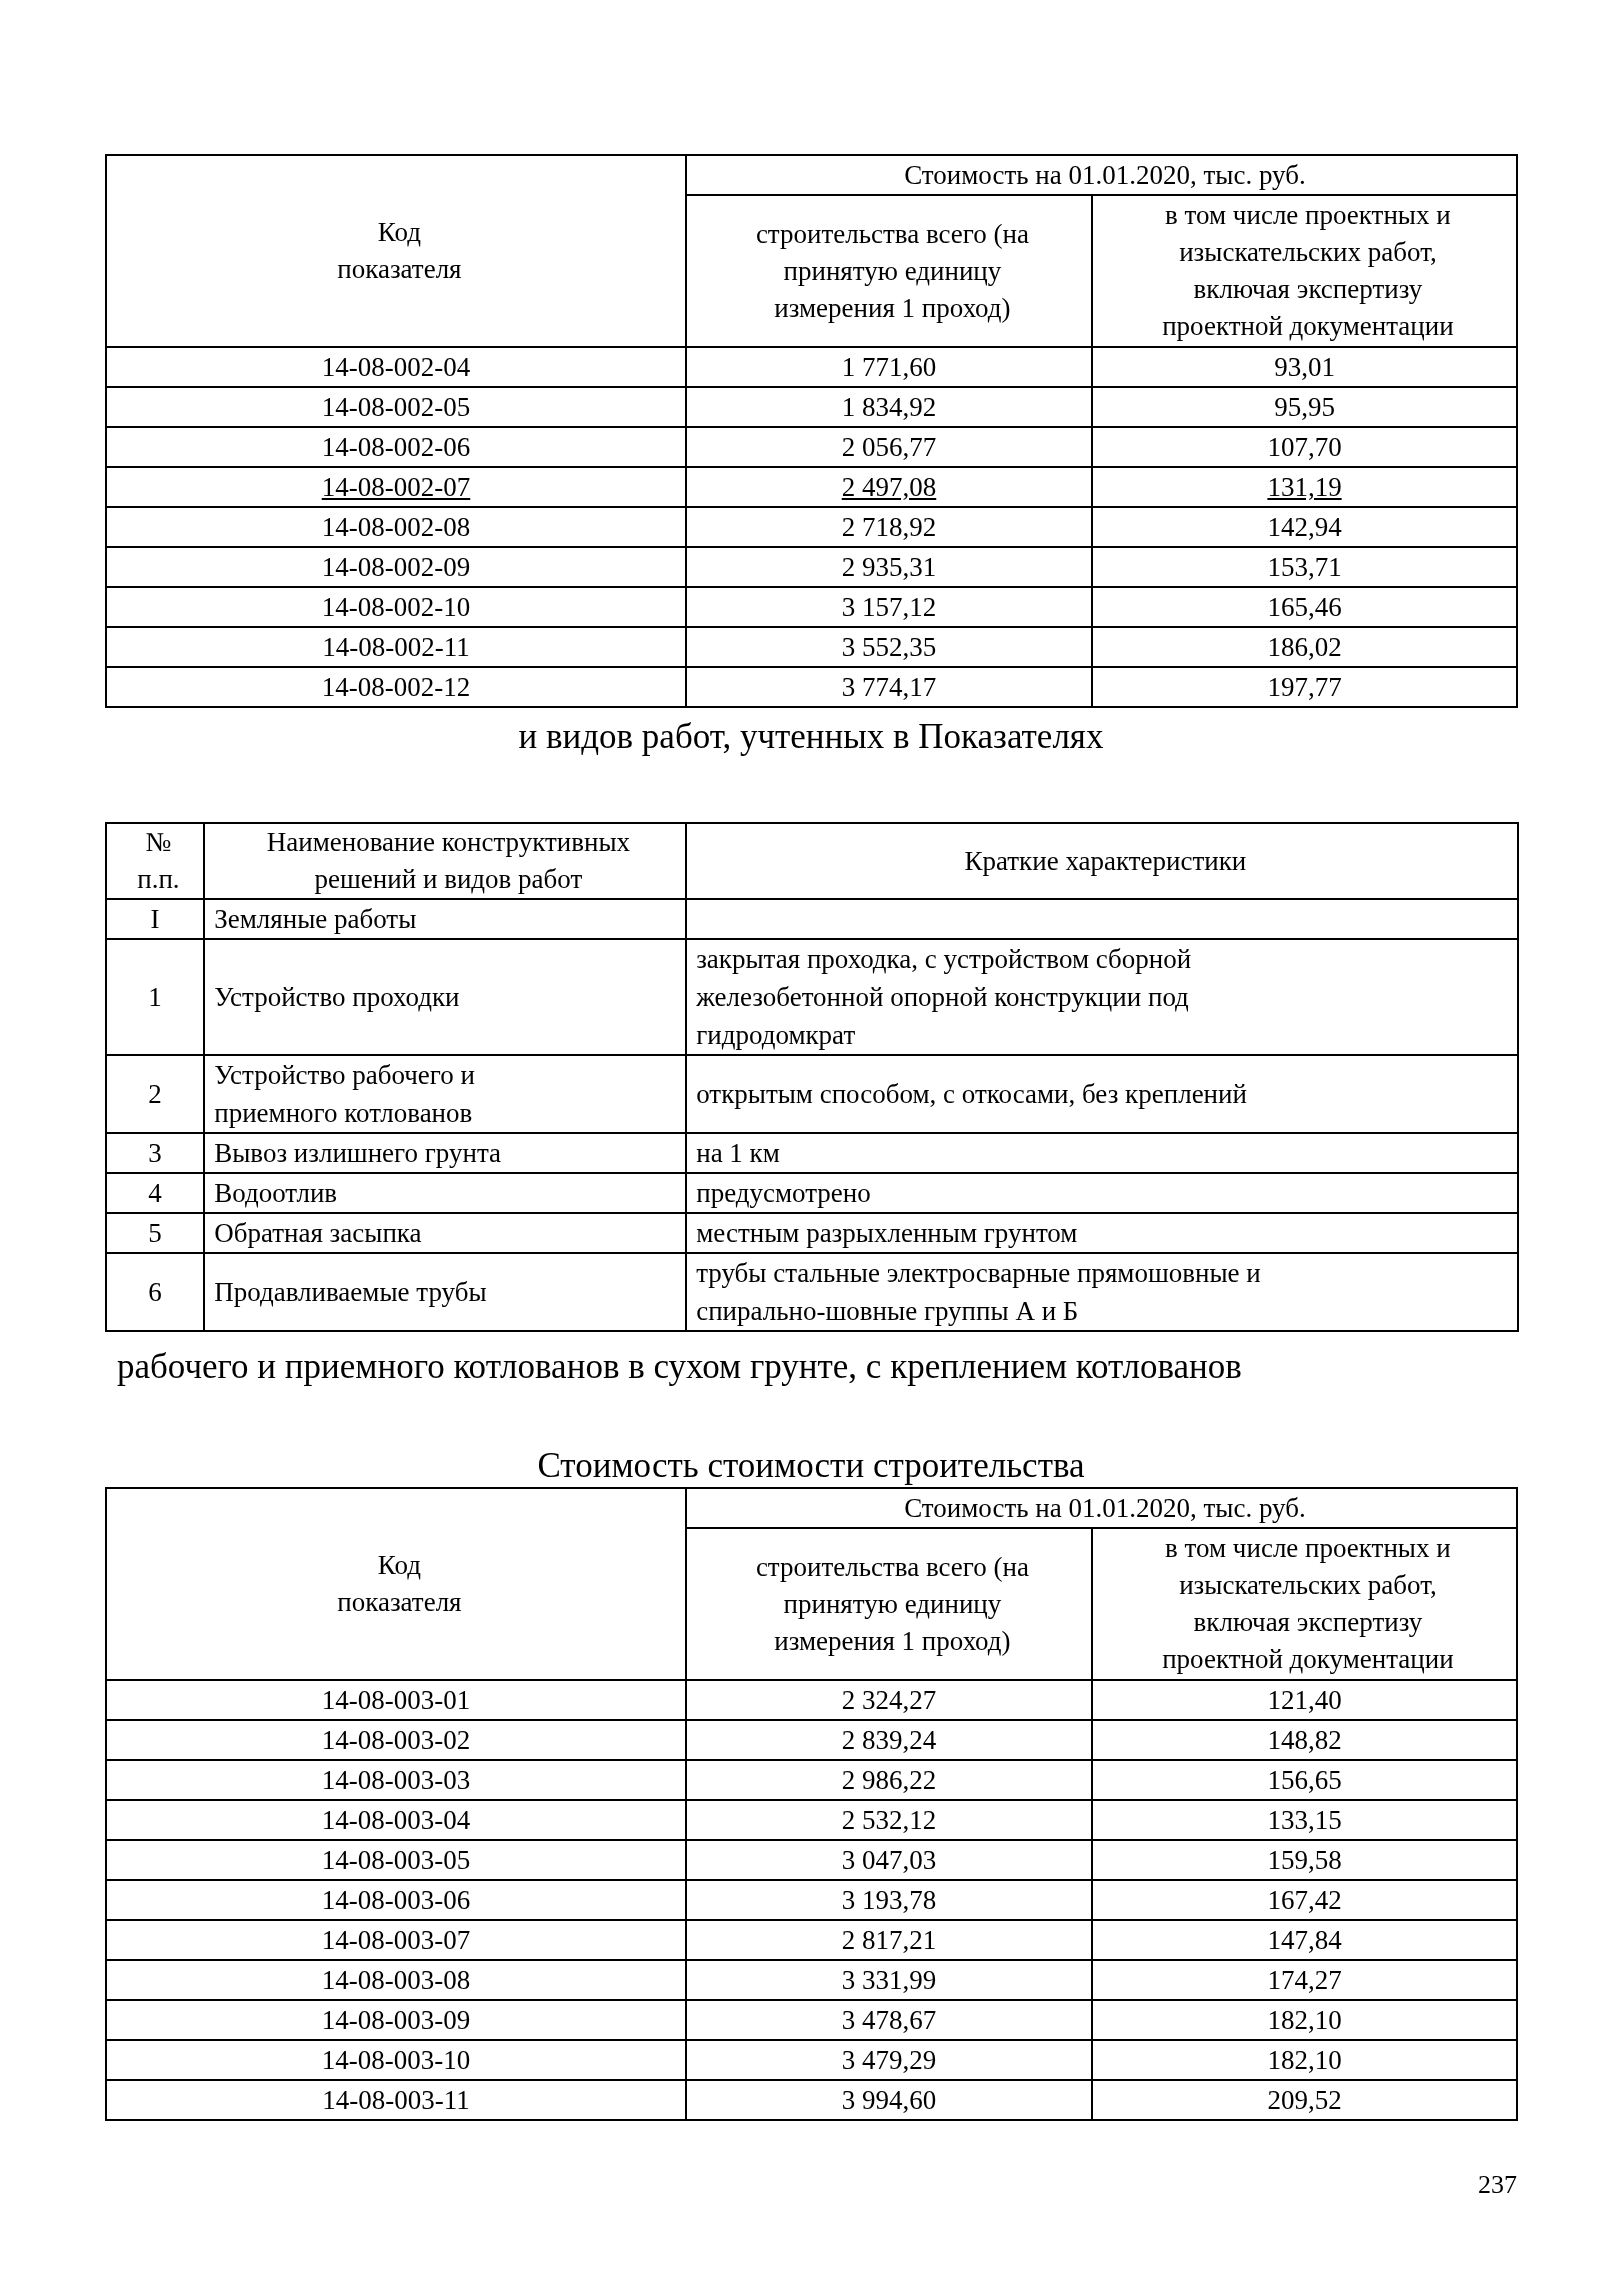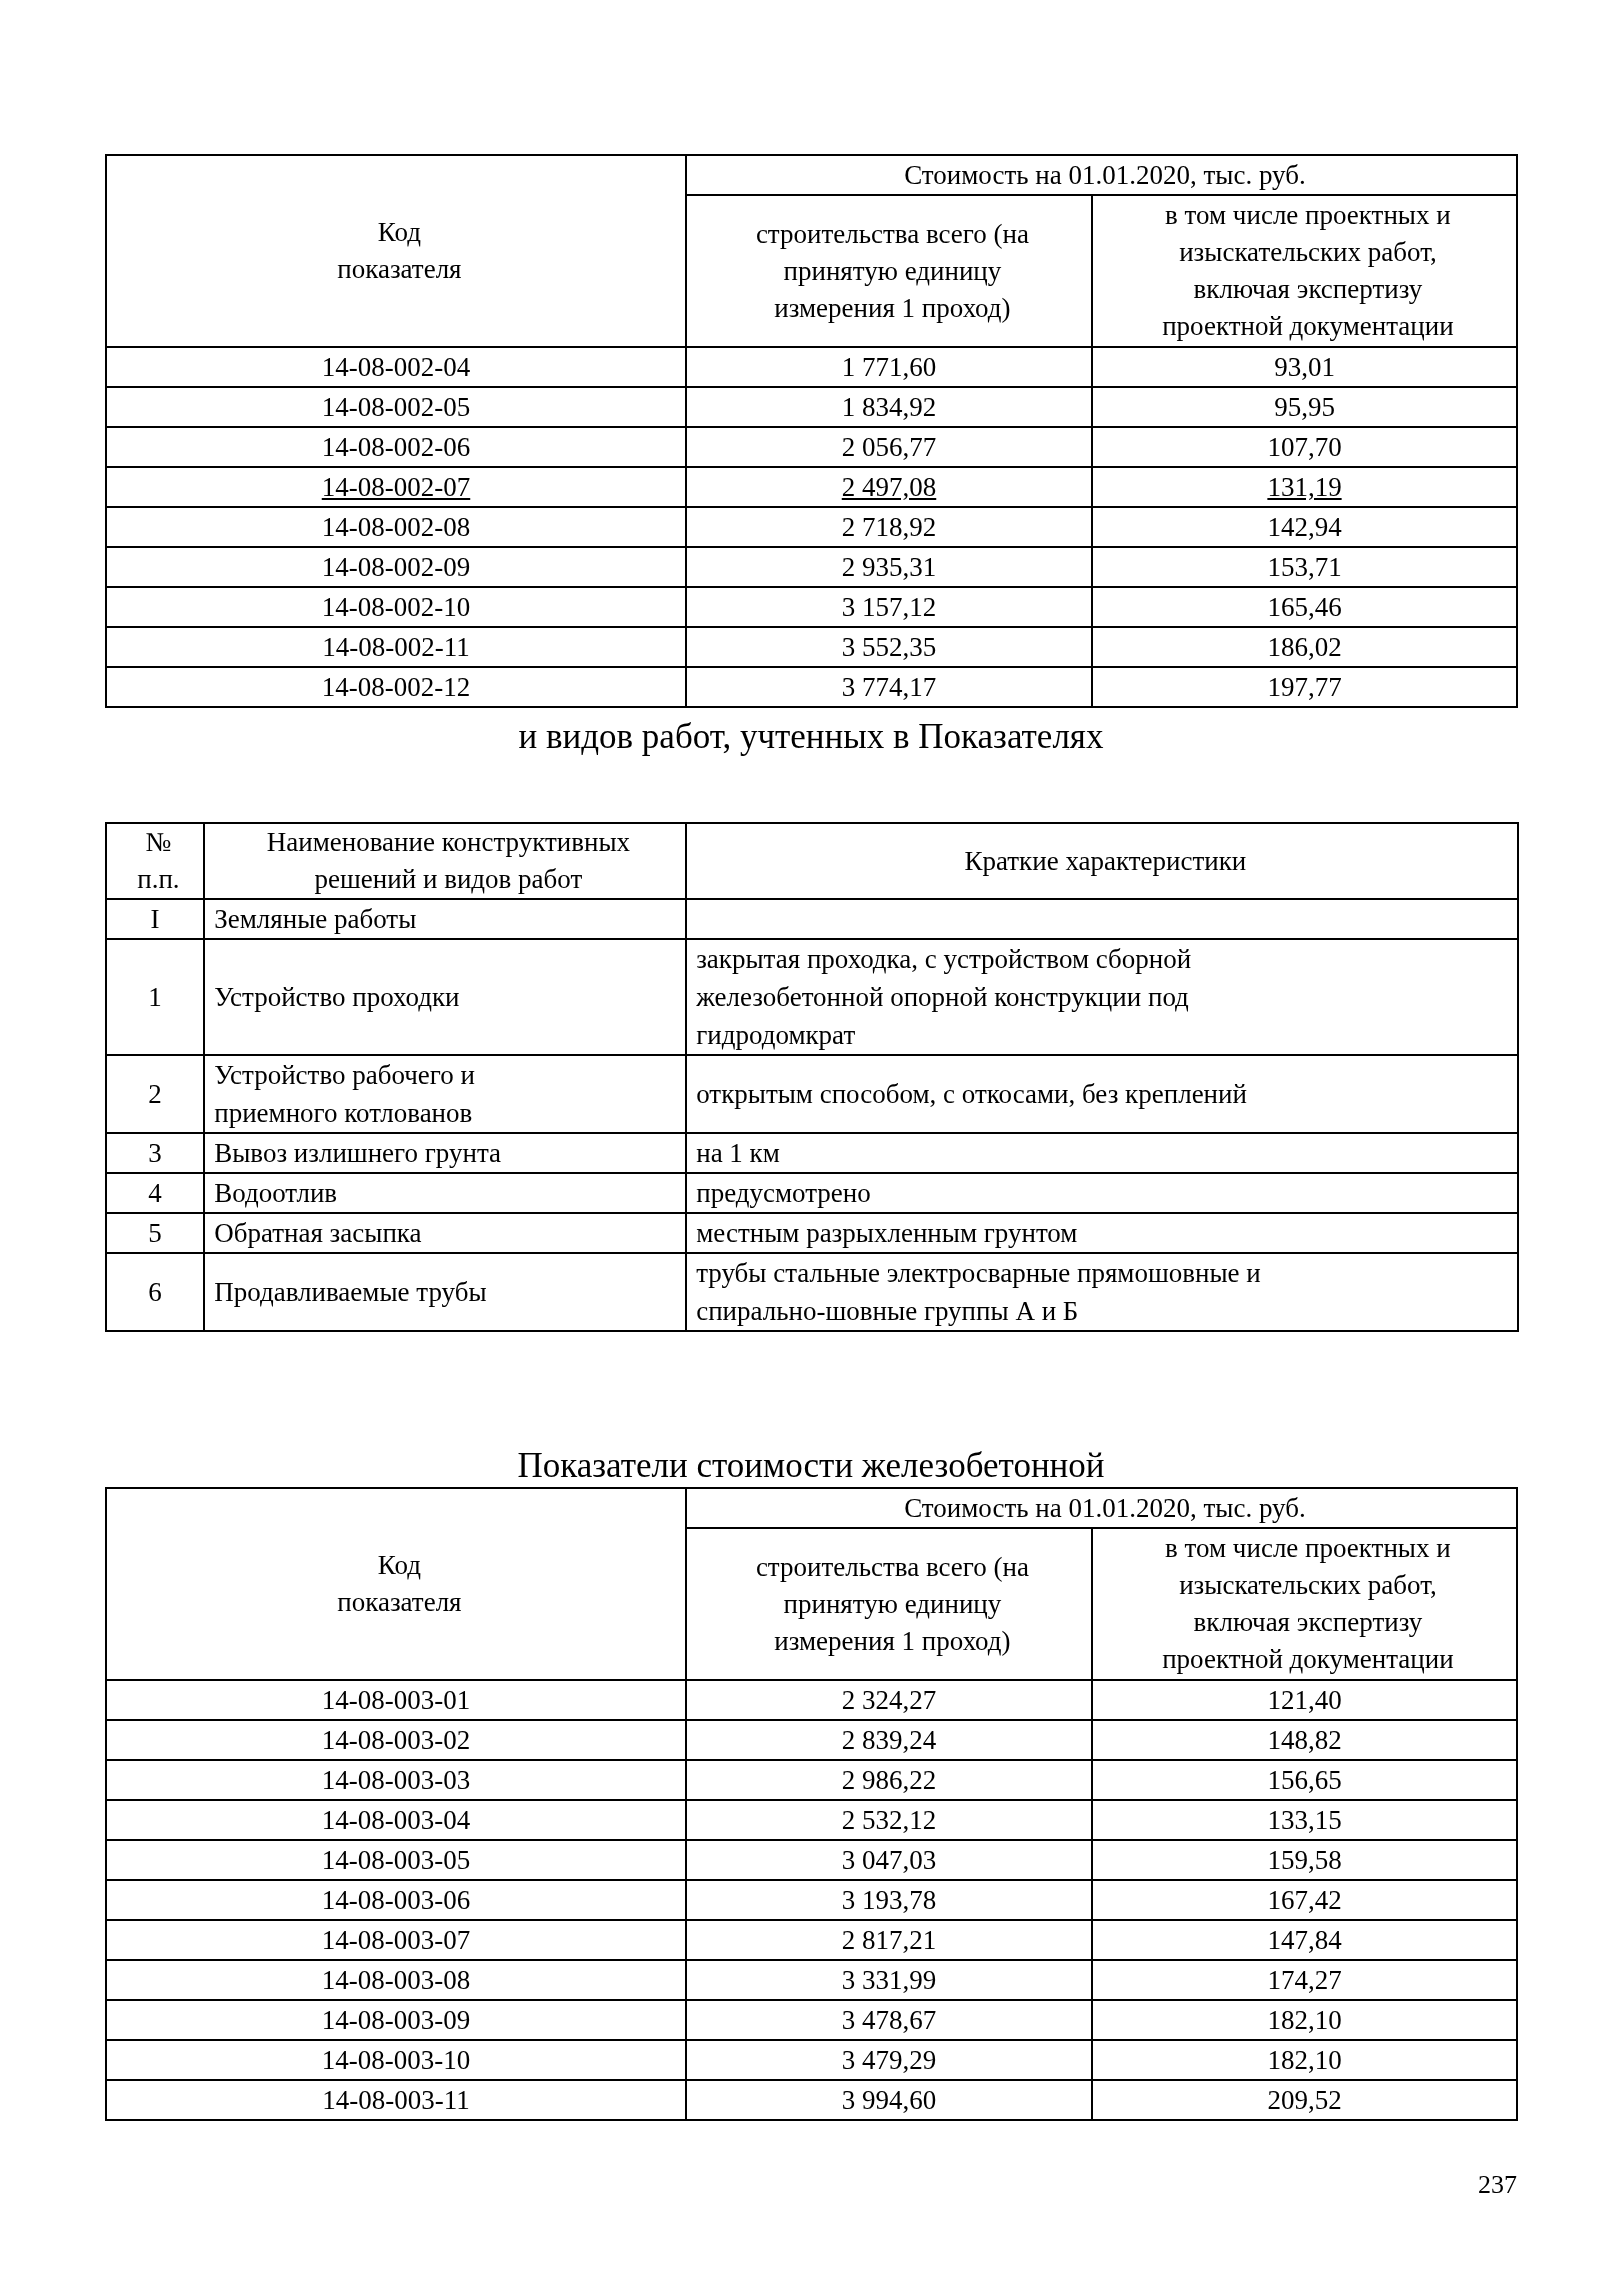--- a/index.html
+++ b/index.html
@@ -181,23 +181,24 @@
         </td>
         <td class="l">
           <div>трубы стальные электросварные прямошовные и</div>
           <div>спирально-шовные группы А и Б</div>
         </td>
       </tr>
     </tbody>
 </table>
 
 <div class="para" style="top:1345px;">
+  <div>рабочего и приемного котлованов в сухом грунте, с креплением котлованов</div>
 </div>
 
-<div class="title" style="top:1444px;">Показатели стоимости железобетонной</div>
+<div class="title" style="top:1444px;">Стоимость стоимости строительства</div>
 
 <table style="left:105px; top:1487px; width:1412px;">
   <colgroup>
       <col style="width:580px">
       <col style="width:406px">
       <col style="width:425px">
     </colgroup>
   <thead>
     <tr style="height:40px">
       <th rowspan="2">

